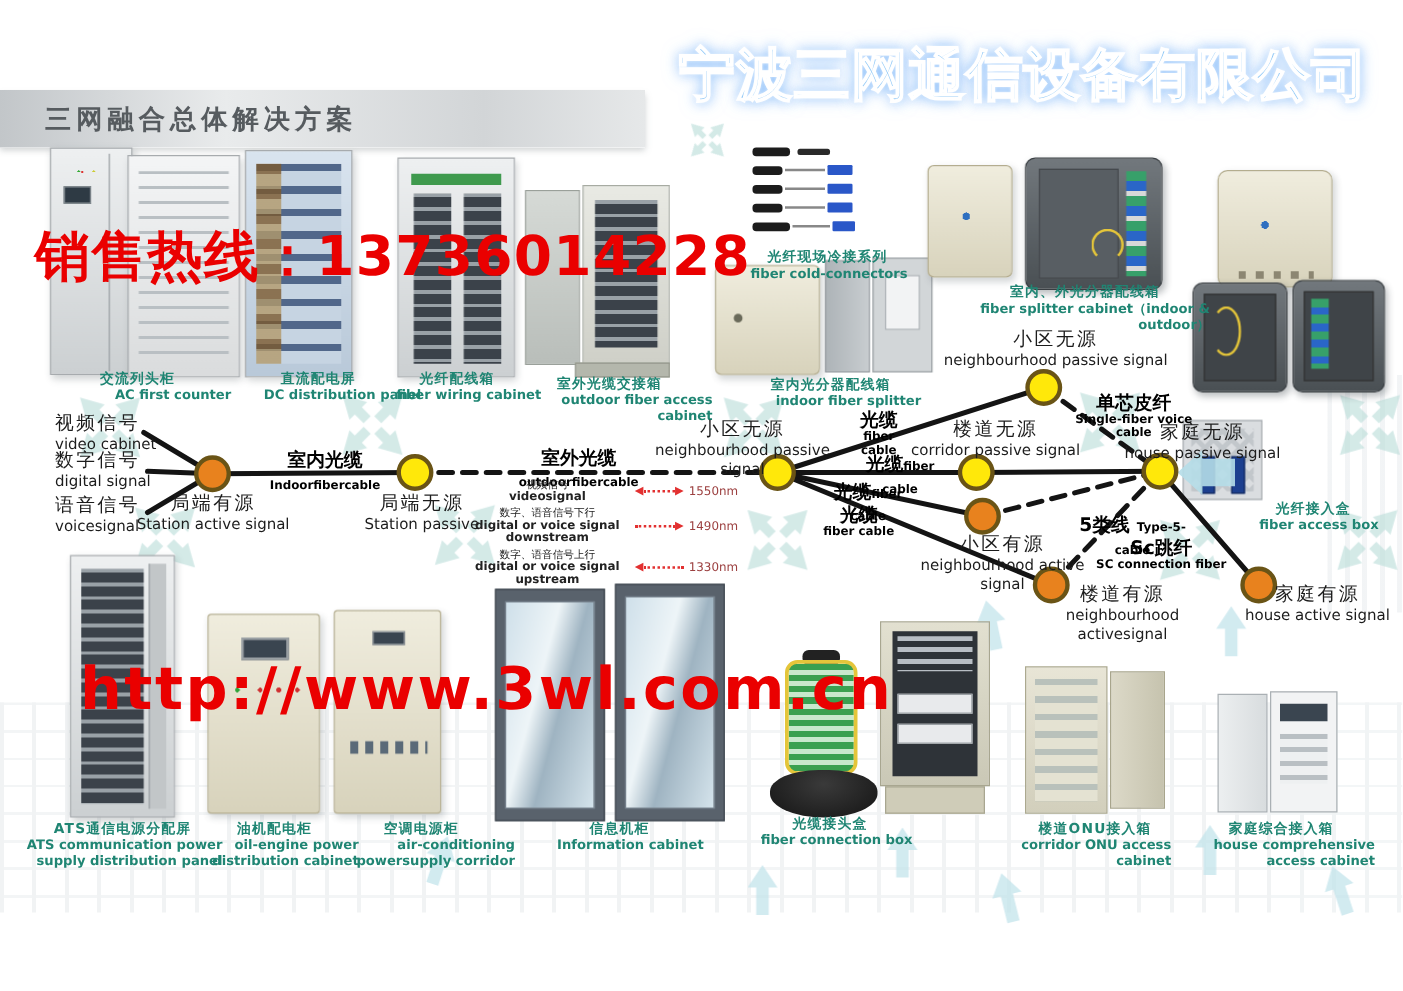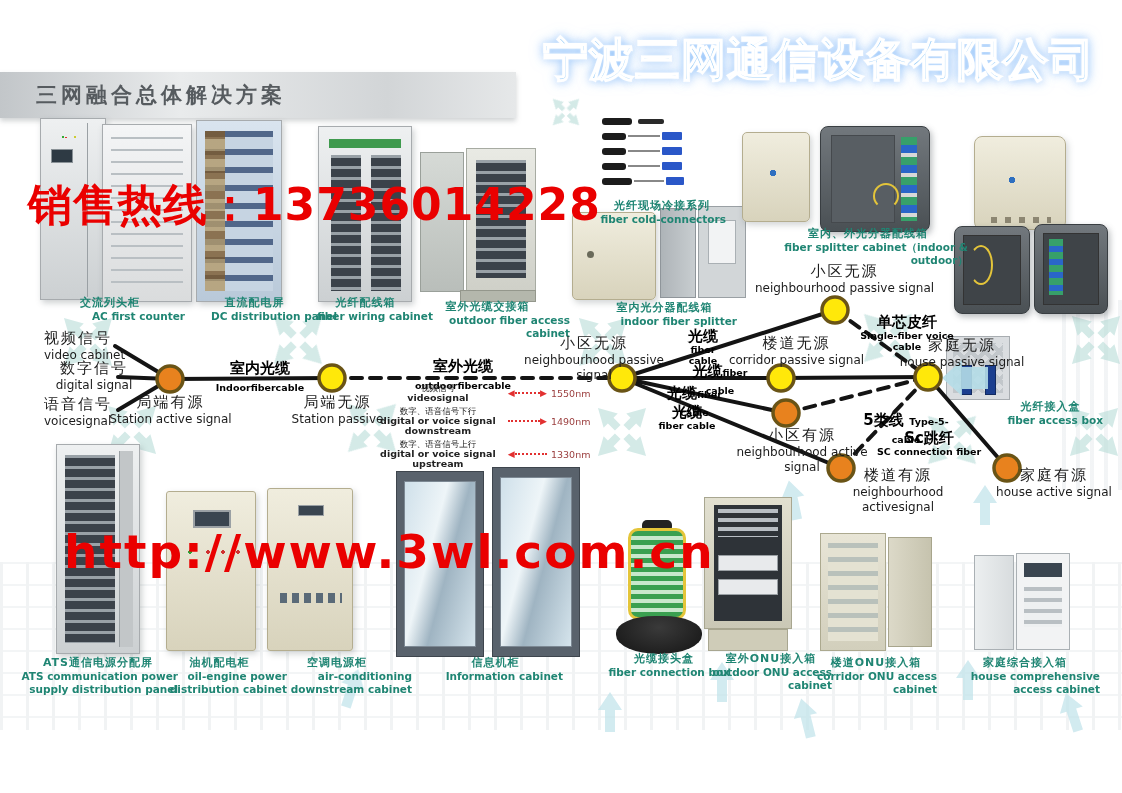--- a/index.html
+++ b/index.html
@@ -296,48 +296,44 @@
   <div class="lbl teal" style="left:18px;top:656px;width:160px;">
     <span class="zh">ATS通信电源分配屏</span>
     <span class="en">ATS communication power supply distribution panel</span>
   </div>
   <div class="lbl teal" style="left:152px;top:656px;width:135px;">
     <span class="zh">油机配电柜</span>
     <span class="en">oil-engine power distribution cabinet</span>
   </div>
   <div class="lbl teal" style="left:262px;top:656px;width:150px;">
     <span class="zh">空调电源柜</span>
-    <span class="en">air-conditioning downstream cabinet</span>
+    <span class="en">air-conditioning powersupply corridor</span>
   </div>
   <div class="lbl teal" style="left:428px;top:656px;width:135px;">
     <span class="zh">信息机柜</span>
     <span class="en">Information cabinet</span>
   </div>
   <div class="lbl teal" style="left:598px;top:652px;width:132px;">
     <span class="zh">光缆接头盒</span>
     <span class="en">fiber connection box</span>
   </div>
-  <div class="lbl teal" style="left:710px;top:652px;width:122px;">
-    <span class="zh">室外ONU接入箱</span>
-    <span class="en">outdoor ONU access cabinet</span>
-  </div>
   <div class="lbl teal" style="left:815px;top:656px;width:122px;">
     <span class="zh">楼道ONU接入箱</span>
     <span class="en">corridor ONU access cabinet</span>
   </div>
   <div class="lbl teal" style="left:950px;top:656px;width:150px;">
     <span class="zh">家庭综合接入箱</span>
     <span class="en">house comprehensive access cabinet</span>
   </div>
 
   <div class="lbl blk" style="left:44px;top:329px;width:100px;text-align:left;">
     <span class="zh">视频信号</span>
     <span class="en">video cabinet</span>
   </div>
-  <div class="lbl blk" style="left:44px;top:359px;width:100px;text-align:center;">
+  <div class="lbl blk" style="left:44px;top:359px;width:100px;text-align:left;">
     <span class="zh">数字信号</span>
     <span class="en">digital signal</span>
   </div>
   <div class="lbl blk" style="left:44px;top:395px;width:100px;text-align:left;">
     <span class="zh">语音信号</span>
     <span class="en">voicesignal</span>
   </div>
 
   <div class="lbl blk" style="left:103px;top:393px;width:135px;">
     <span class="zh">局端有源</span>

